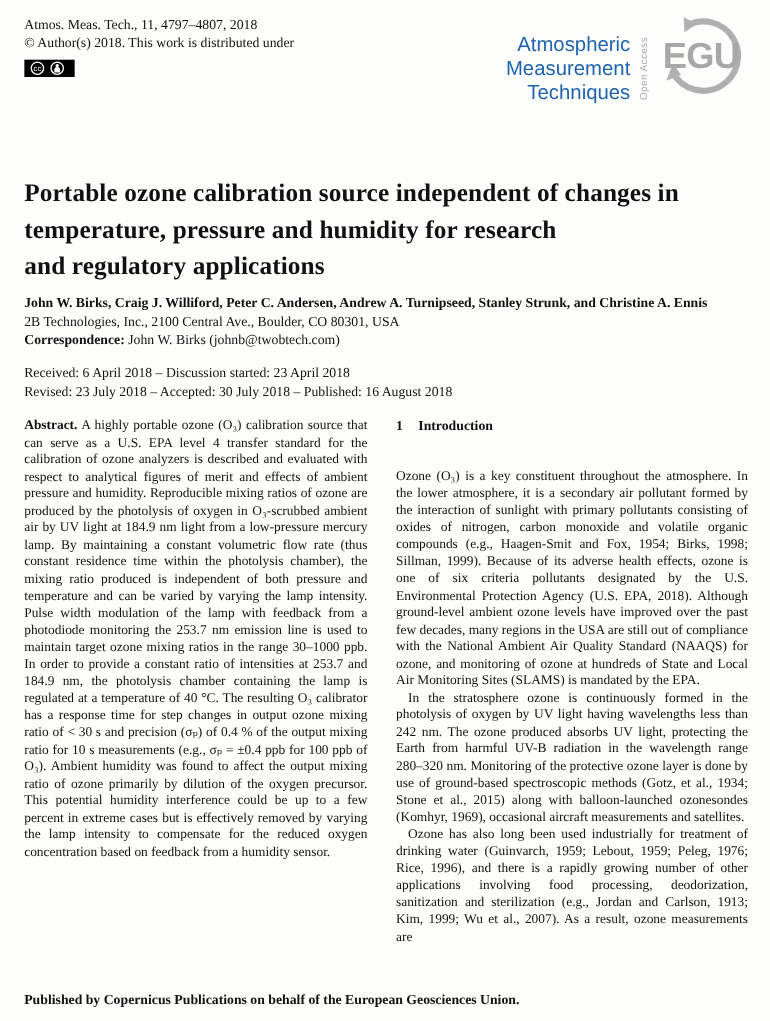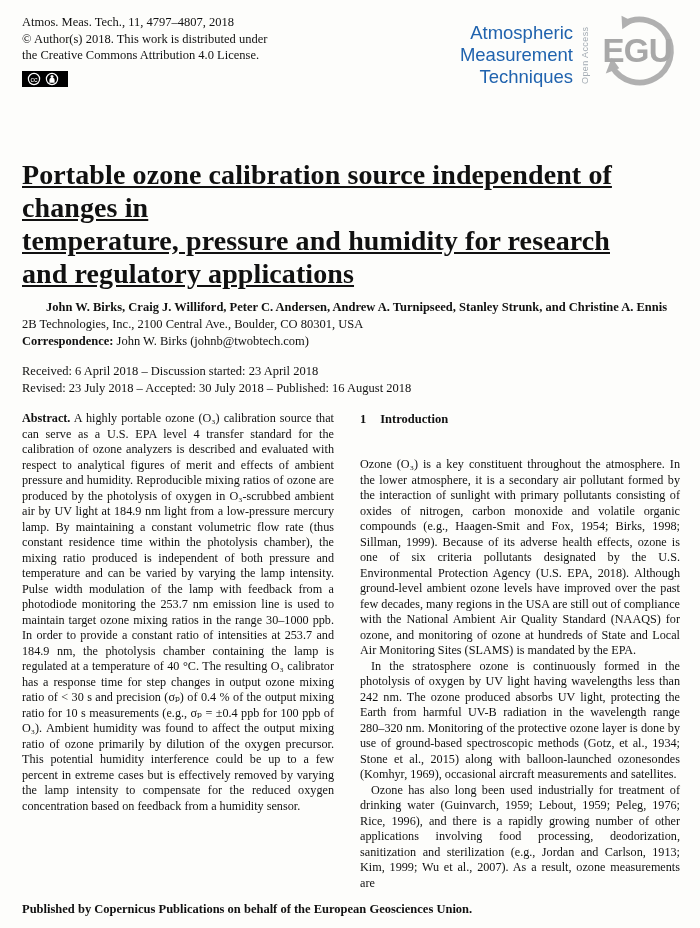--- a/index.html
+++ b/index.html
@@ -10,40 +10,40 @@
     color:#111;
     position:relative;
     overflow:hidden;
   }
   .page{position:relative;width:100%;height:100%;box-sizing:border-box;padding:14px 20px 0 22px;}
 
   
   .header{display:flex;justify-content:space-between;align-items:flex-start;}
   .header-left{font-size:12.5px;line-height:16.5px;}
   .cc-badge{margin-top:7px;display:block;}
-  .header-right{display:flex;align-items:center;padding-top:2px;}
+  .header-right{display:flex;align-items:flex-end;padding-top:2px;}
   .journal-name{
     font-family:"Liberation Sans","DejaVu Sans",sans-serif;
     font-size:18.5px;line-height:22px;color:#2063ae;
     text-align:right;font-weight:400;
   }
   .open-access{
     writing-mode:vertical-rl;transform:rotate(180deg);
     font-family:"Liberation Sans","DejaVu Sans",sans-serif;
     font-size:9px;color:#a3abb3;letter-spacing:.4px;
     height:66px;margin:0 6px 0 7px;text-align:center;
   }
   .egu-wrap{margin-top:-4px;}
 
   
   .article-title{
     margin-top:64px;
-    font-size:28px;line-height:33px;font-weight:bold;letter-spacing:.1px;text-decoration:underline;
+    font-size:23px;line-height:33px;font-weight:bold;letter-spacing:.1px;
   }
-  .authors{margin-top:9px;font-size:12.5px;line-height:17px;font-weight:bold;margin-left:24px;}
+  .authors{margin-top:9px;font-size:12.5px;line-height:17px;font-weight:bold;}
   .affiliation{font-size:12.5px;line-height:17px;}
   .correspondence{font-size:12.5px;line-height:17px;}
   .correspondence b{font-weight:bold;}
   .dates{margin-top:13px;font-size:12.5px;line-height:17px;}
 
   
   .columns{display:flex;margin-top:14px;}
   .col-left{width:312px;margin-right:26px;}
   .col-right{width:320px;}
   .body-text{
@@ -66,21 +66,20 @@
 </style>
 </head>
 <body>
 
 <div class="page">
 
   <div class="header">
     <div class="header-left">
       <div>Atmos. Meas. Tech., 11, 4797–4807, 2018</div>
       <div>© Author(s) 2018. This work is distributed under</div>
-      <div>the Creative Commons Attribution 4.0 License.</div>
       <span class="cc-badge">
         <svg width="46" height="16" viewBox="0 0 46 16">
           <rect width="46" height="16" fill="#000"></rect>
           <circle cx="12" cy="8" r="5.6" fill="none" stroke="#fff" stroke-width="1.2"></circle>
           <text x="12" y="10.6" fill="#fff" font-size="7" text-anchor="middle" font-family="Liberation Sans, DejaVu Sans, sans-serif">cc</text>
           <circle cx="30" cy="8" r="5.6" fill="none" stroke="#fff" stroke-width="1.2"></circle>
           <circle cx="30" cy="5.6" r="1.5" fill="#fff"></circle>
           <path d="M27.4 11.8 v-2.6 a2.6 2.4 0 0 1 5.2 0 V11.8 Z" fill="#fff"></path>
         </svg>
       </span>

